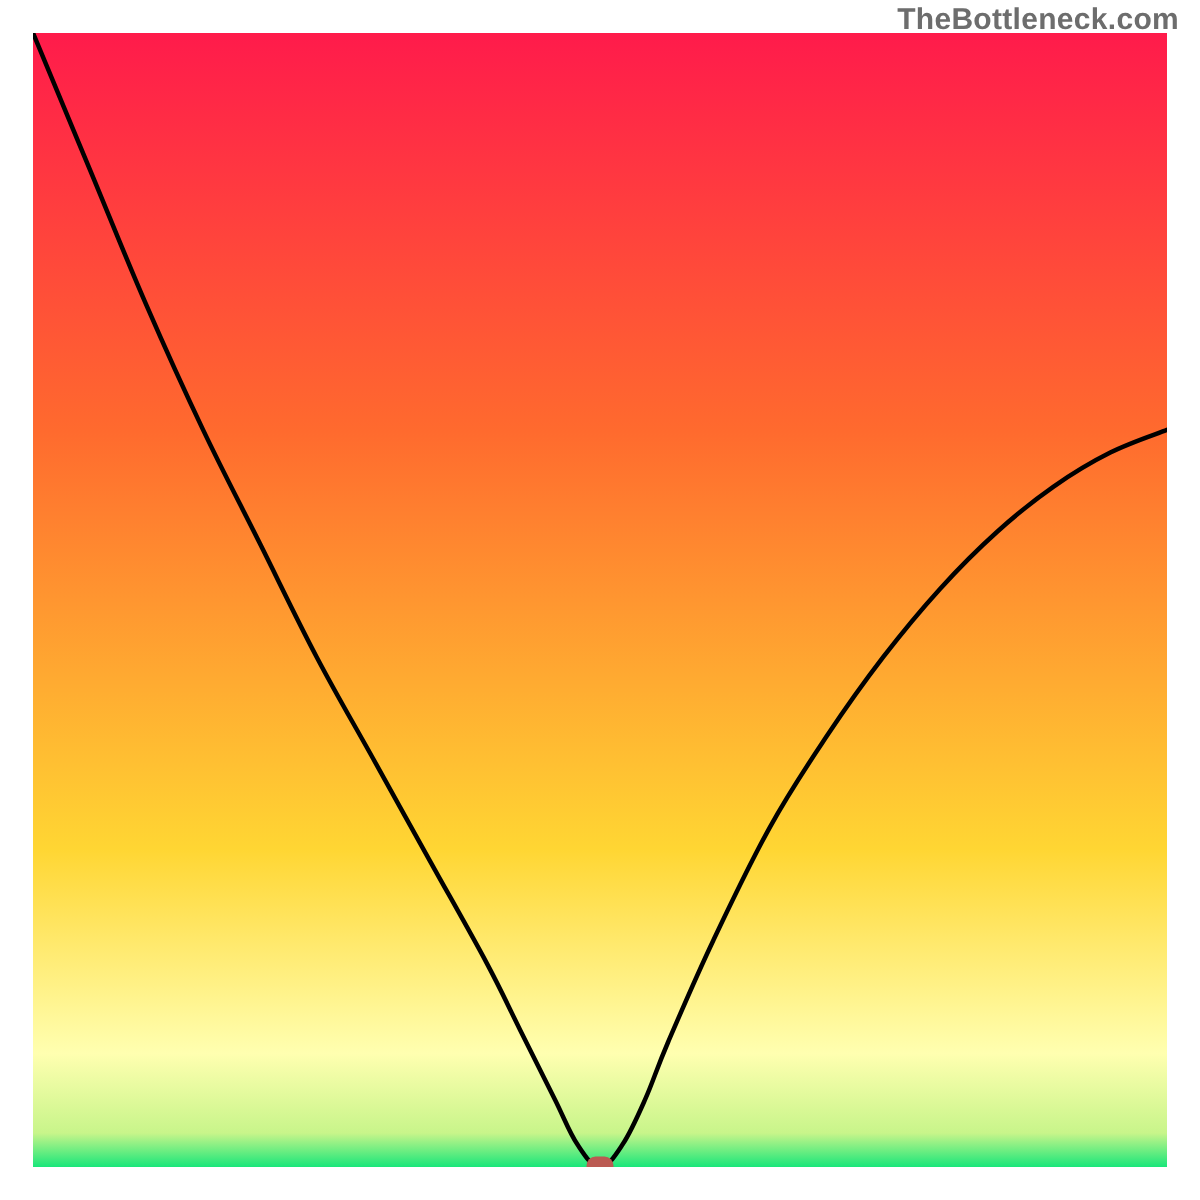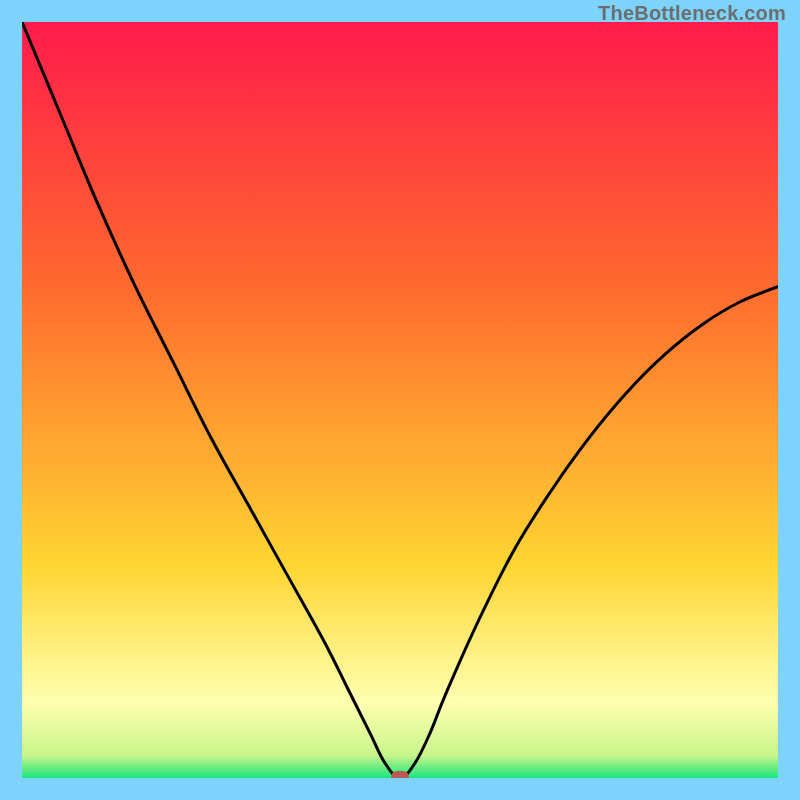--- a/index.html
+++ b/index.html
@@ -8,21 +8,21 @@
     width: 800px;
     height: 800px;
     background: #000;
     font-family: Arial, Helvetica, sans-serif;
     overflow: hidden;
   }
   .frame {
     position: relative;
     width: 800px;
     height: 800px;
-    background: #7dd3fc;
+    background: #ffffff;
   }
   .watermark {
     position: absolute;
     top: 2px;
     right: 14px;
     color: #6d6d6d;
     font-size: 20px;
     font-weight: 600;
     letter-spacing: 0.2px;
     user-select: none;

